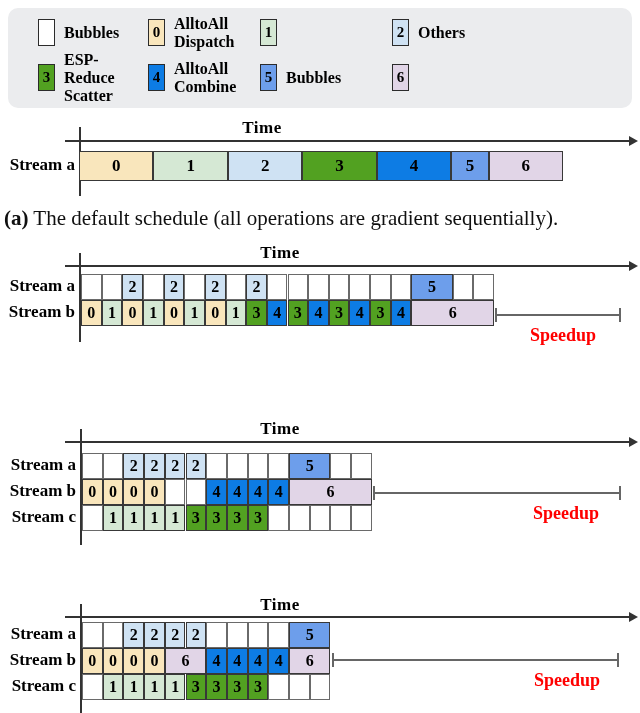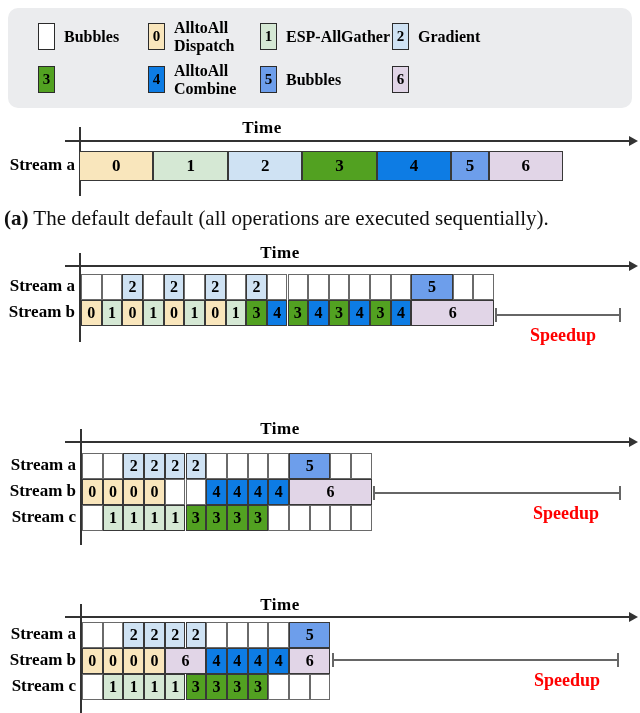--- a/index.html
+++ b/index.html
@@ -29,44 +29,45 @@
       <span class="sw" style="background: rgb(255, 255, 255);"></span>
       <span class="ll">Bubbles</span>
     </div>
     <div class="li">
       <span class="sw" style="background: rgb(249, 230, 188);">0</span>
       <span class="ll">AlltoAll
 Dispatch</span>
     </div>
     <div class="li">
       <span class="sw" style="background: rgb(213, 232, 212);">1</span>
-      <span class="ll">ESP-AllGather</span>
     </div>
     <div class="li">
       <span class="sw" style="background: rgb(207, 226, 243);">2</span>
-      <span class="ll">Gradient</span>
+      <span class="ll">Others</span>
     </div>
     <div class="li">
       <span class="sw" style="background: rgb(82, 161, 33);">3</span>
+      <span class="ll">ESP-Reduce
+Scatter</span>
     </div>
     <div class="li">
       <span class="sw" style="background: rgb(13, 124, 228);">4</span>
       <span class="ll">AlltoAll
 Combine</span>
     </div>
     <div class="li">
       <span class="sw" style="background: rgb(109, 158, 235);">5</span>
       <span class="ll">Bubbles</span>
     </div>
     <div class="li">
       <span class="sw" style="background: rgb(225, 213, 231);">6</span>
     </div>
   </div>
 
-  <div class="cap" style="top:203px"><span class="b">(a)</span><span> The default default (all operations are executed sequentially).</span></div>
+  <div class="cap" style="top:203px"><span class="b">(a)</span><span> The default schedule (all operations are gradient sequentially).</span></div>
 
 
 
 <div style="position: absolute; left: 212px; top: 118px; width: 100px; text-align: center; font-weight: bold; font-size: 17px; letter-spacing: 0.5px;">Time</div>
     <div style="position: absolute; left: 65px; top: 140px; width: 564px; height: 2px; background: rgb(51, 51, 51);"></div>
     <div style="position: absolute; left: 629px; top: 136px; width: 0px; height: 0px; border-top: 5px solid transparent; border-bottom: 5px solid transparent; border-left: 9px solid rgb(51, 51, 51);"></div>
     <div style="position: absolute; left: 79px; top: 127px; width: 2px; height: 69px; background: rgb(51, 51, 51);"></div>
     <div style="position: absolute; left: 0px; top: 155px; width: 75px; text-align: right; font-weight: bold; font-size: 17px;">Stream a</div>
     <div style="position: absolute; left: 79px; top: 151px; width: 74.46px; height: 30px; box-sizing: border-box; border: 1px solid rgb(56, 56, 56); background: rgb(249, 230, 188); display: flex; align-items: center; justify-content: center; font-weight: bold; font-size: 17px;">0</div>
     <div style="position: absolute; left: 153.46px; top: 151px; width: 74.46px; height: 30px; box-sizing: border-box; border: 1px solid rgb(56, 56, 56); background: rgb(213, 232, 212); display: flex; align-items: center; justify-content: center; font-weight: bold; font-size: 17px;">1</div>

